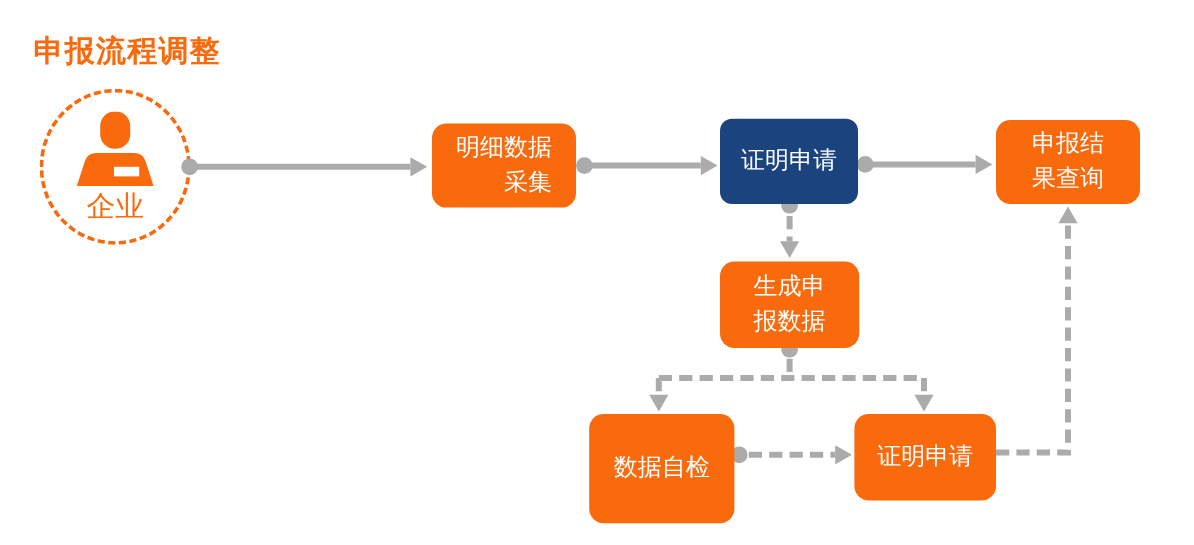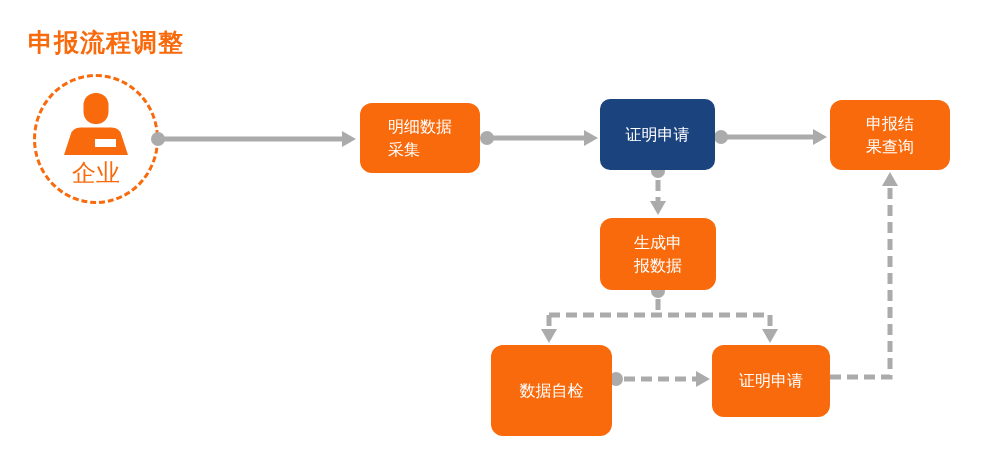--- a/index.html
+++ b/index.html
@@ -29,21 +29,21 @@
   
   .connectors{position:absolute;left:0;top:0;pointer-events:none;}
   .cl{stroke:var(--gray);stroke-width:5;fill:none;}
   .cd{stroke-dasharray:11 6;}
   .dot{fill:var(--gray);stroke:none;}
   .ah{fill:var(--gray);stroke:none;}
   
   .node{
     position:absolute;display:flex;align-items:center;justify-content:center;
     background:var(--orange);color:#fff;border-radius:12px;
-    font-size:16px;line-height:1.45;text-align:left;white-space:pre-line;
+    font-size:20px;line-height:1.45;text-align:right;white-space:pre-line;
     box-sizing:border-box;
   }
   .node.navy{background:var(--navy);border-radius:10px;}
   .n-detail   {left:360px;top:103px;width:120px;height:70px;}
   .n-cert1    {left:600px;top:99px; width:115px;height:71px;}
   .n-result   {left:830px;top:100px;width:120px;height:70px;}
   .n-generate {left:600px;top:218px;width:116px;height:72px;}
   .n-selfcheck{left:491px;top:345px;width:121px;height:91px;}
   .n-cert2    {left:712px;top:345px;width:118px;height:72px;}
 </style>

